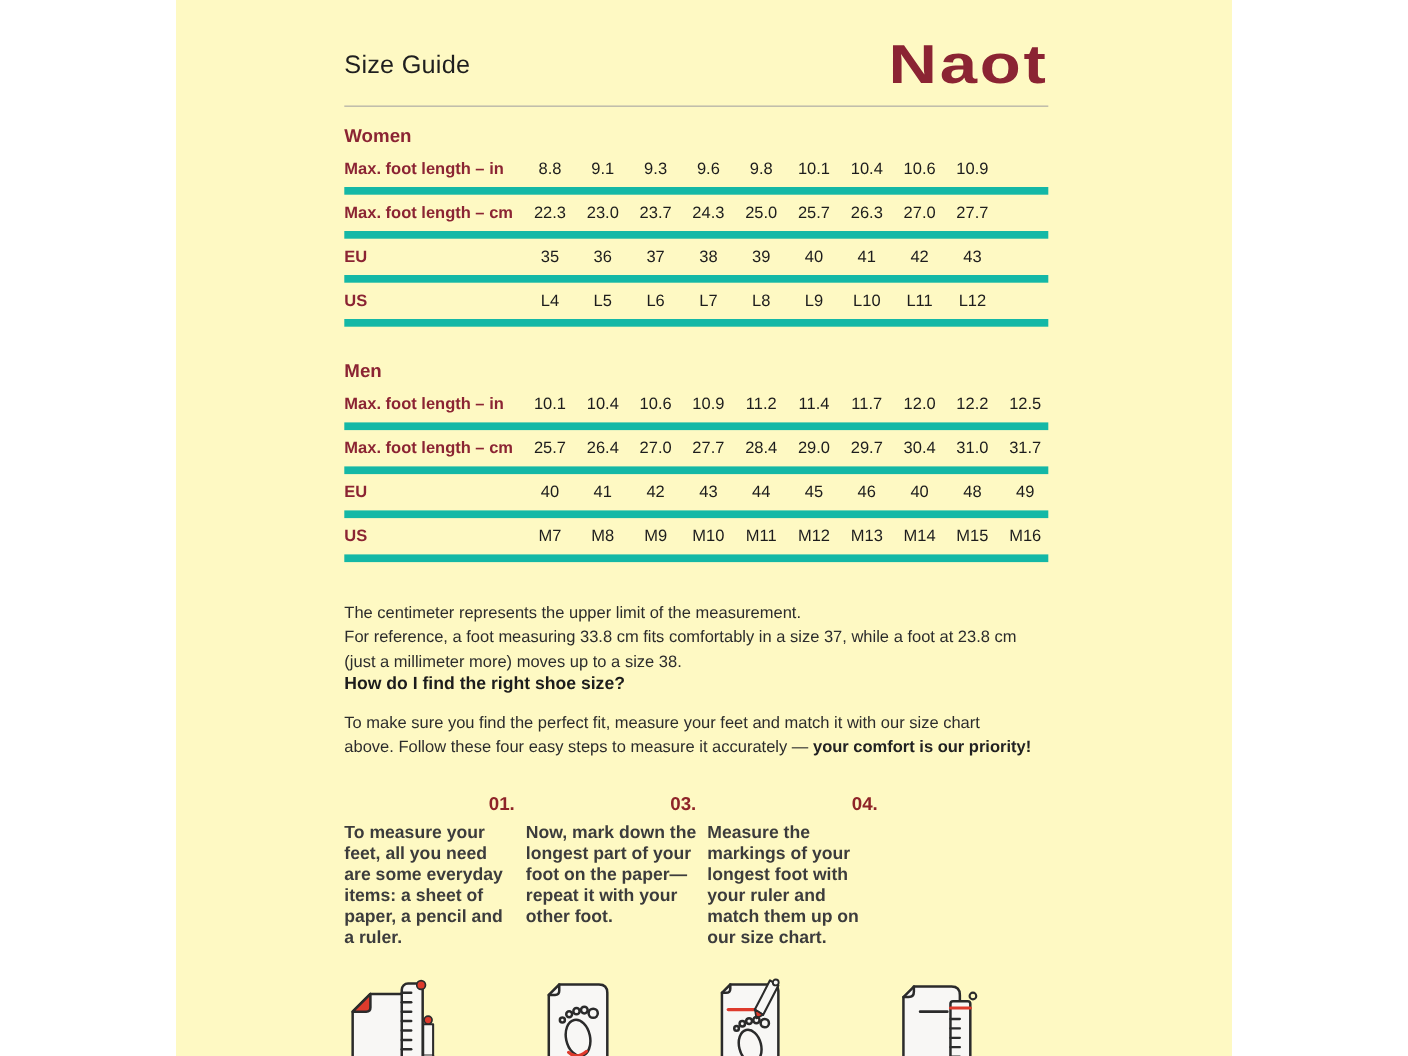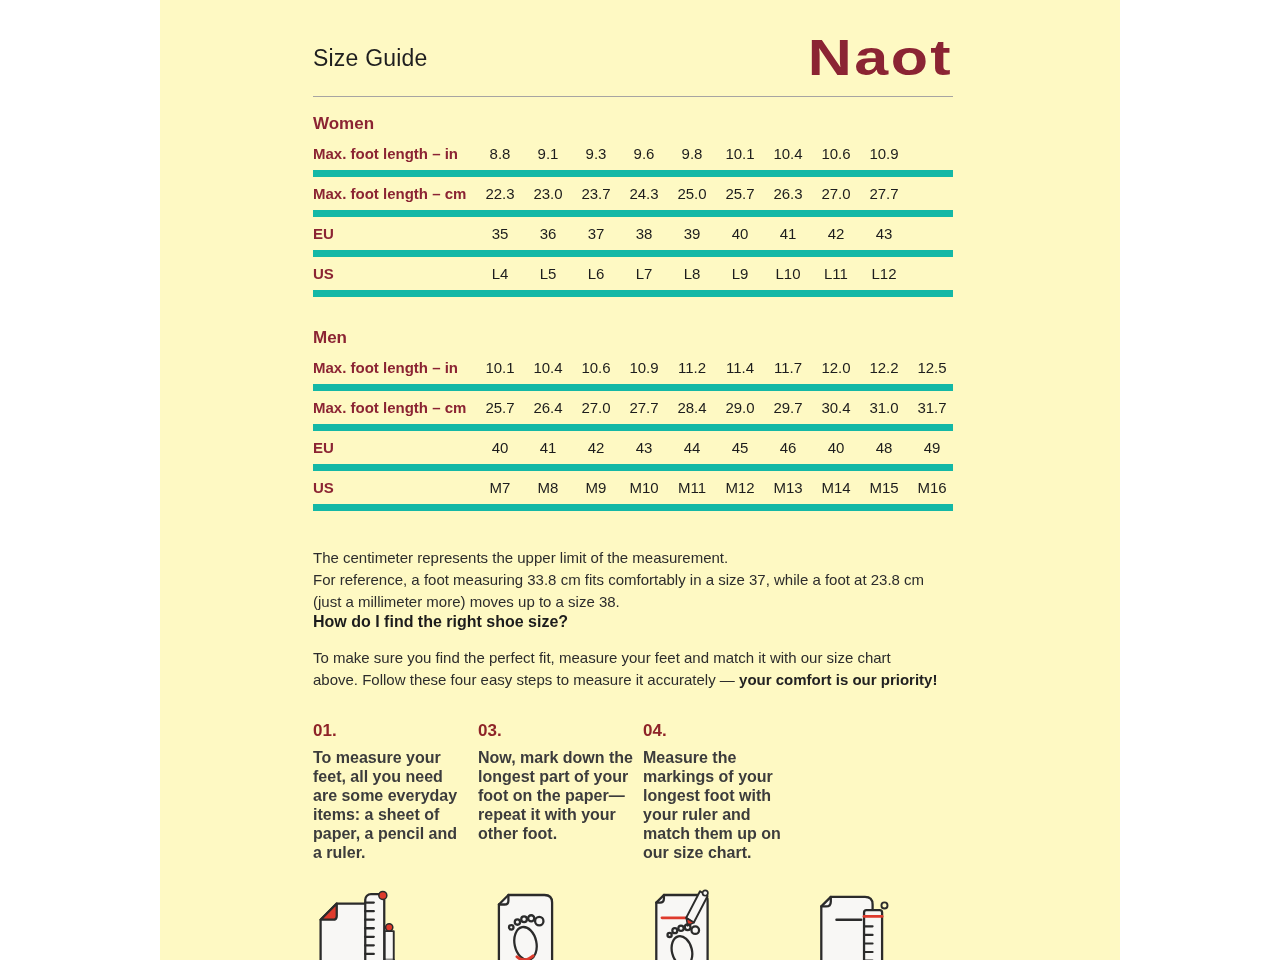--- a/index.html
+++ b/index.html
@@ -32,21 +32,21 @@
   .notes span { display: block; }
 
   
   .howto-heading { font-size: 16px; font-weight: 700; color: #1c1c1c; }
   .howto-body { margin-top: 16px; font-size: 15px; color: #2c2c2c; line-height: 22px; }
   .howto-body .line { display: block; }
   .howto-bold { font-weight: 700; color: #222; }
 
   
   .steps { margin-top: 30px; display: grid; grid-template-columns: repeat(4, 155px); gap: 27px 10px; }
-  .step-num { font-size: 17px; font-weight: 700; color: #8e2428; margin-bottom: 7px; }
+  .step-num { font-size: 17px; font-weight: 700; color: #8e2428; margin-bottom: 7px; text-align: right; }
   .step-text { font-size: 16px; font-weight: 600; color: #3c3c3c; line-height: 19px; }
 
   
   .icons { margin-top: 26px; display: grid; grid-template-columns: repeat(4, 155px); gap: 10px; }
   .icon-box svg { display: block; }
 </style>
 </head>
 <body>
 
 <div class="sheet">

